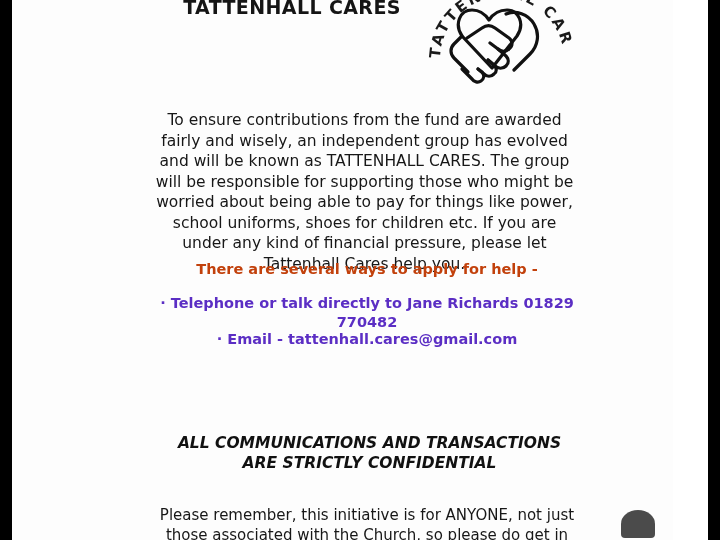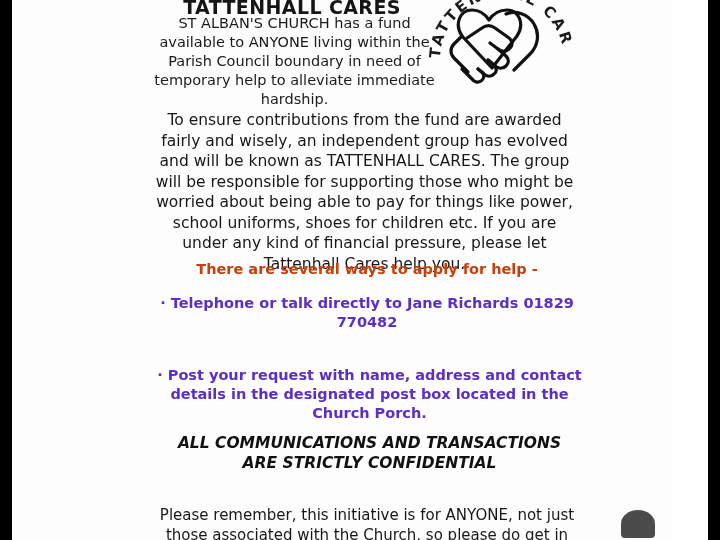--- a/index.html
+++ b/index.html
@@ -160,21 +160,20 @@
 
 <div id="poster">
 
   <div class="side-bar left"></div>
   <div class="side-bar right"></div>
 
   <div class="sheet">
 
     <div class="title">TATTENHALL CARES</div>
 
-    <div class="intro">ST ALBAN'S CHURCH has a fund available to ANYONE living within the Parish Council boundary in need of temporary help to alleviate immediate hardship.</div>
 
     <div class="logo">
       <svg width="200" height="120" viewBox="0 0 200 120" xmlns="http://www.w3.org/2000/svg">
         <defs>
           <path id="ringpath" d="M 30,78 A 62,62 0 0 1 152,60" fill="none"></path>
         </defs>
         <text font-family="DejaVu Sans, sans-serif" font-size="15" font-weight="bold" fill="#1a1a1a" letter-spacing="2.5">
           <textPath href="#ringpath" startOffset="2%">TATTENHALL CARES</textPath>
         </text>
         <g fill="none" stroke="#111111" stroke-width="3.2" stroke-linejoin="round" stroke-linecap="round">
@@ -188,21 +187,21 @@
           <path d="M52,52 L44,60 C40,64 40,70 44,74 L58,88"></path>
         </g>
       </svg>
     </div>
 
     <div class="body-para">To ensure contributions from the fund are awarded fairly and wisely, an independent group has evolved and will be known as TATTENHALL CARES. The group will be responsible for supporting those who might be worried about being able to pay for things like power, school uniforms, shoes for children etc. If you are under any kind of financial pressure, please let Tattenhall Cares help you.</div>
 
     <div class="apply-heading">There are several ways to apply for help -</div>
 
     <div class="contact contact-phone">· Telephone or talk directly to Jane Richards 01829 770482</div>
-    <div class="contact contact-post">· Post your request with name, address and contact details in the designated post box located in the Church Porch.</div>
+    <div class="contact contact-email">· Email - tattenhall.cares@gmail.com</div>
 
     <div class="confidential">ALL COMMUNICATIONS AND TRANSACTIONS ARE STRICTLY CONFIDENTIAL</div>
 
     <div class="footer">Please remember, this initiative is for ANYONE, not just those associated with the Church, so please do get in touch</div>
 
     <div class="corner-mark"></div>
 
   </div>
 </div>
 

